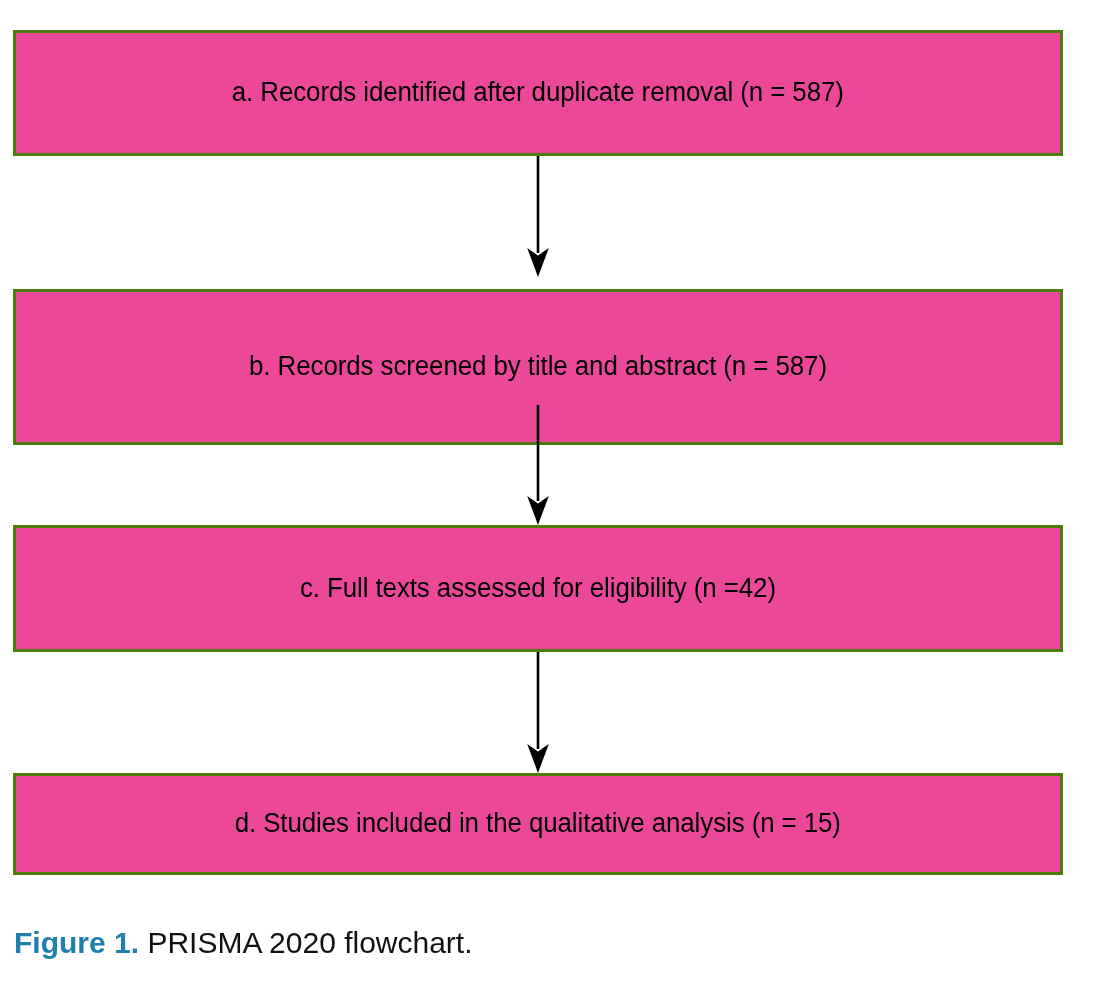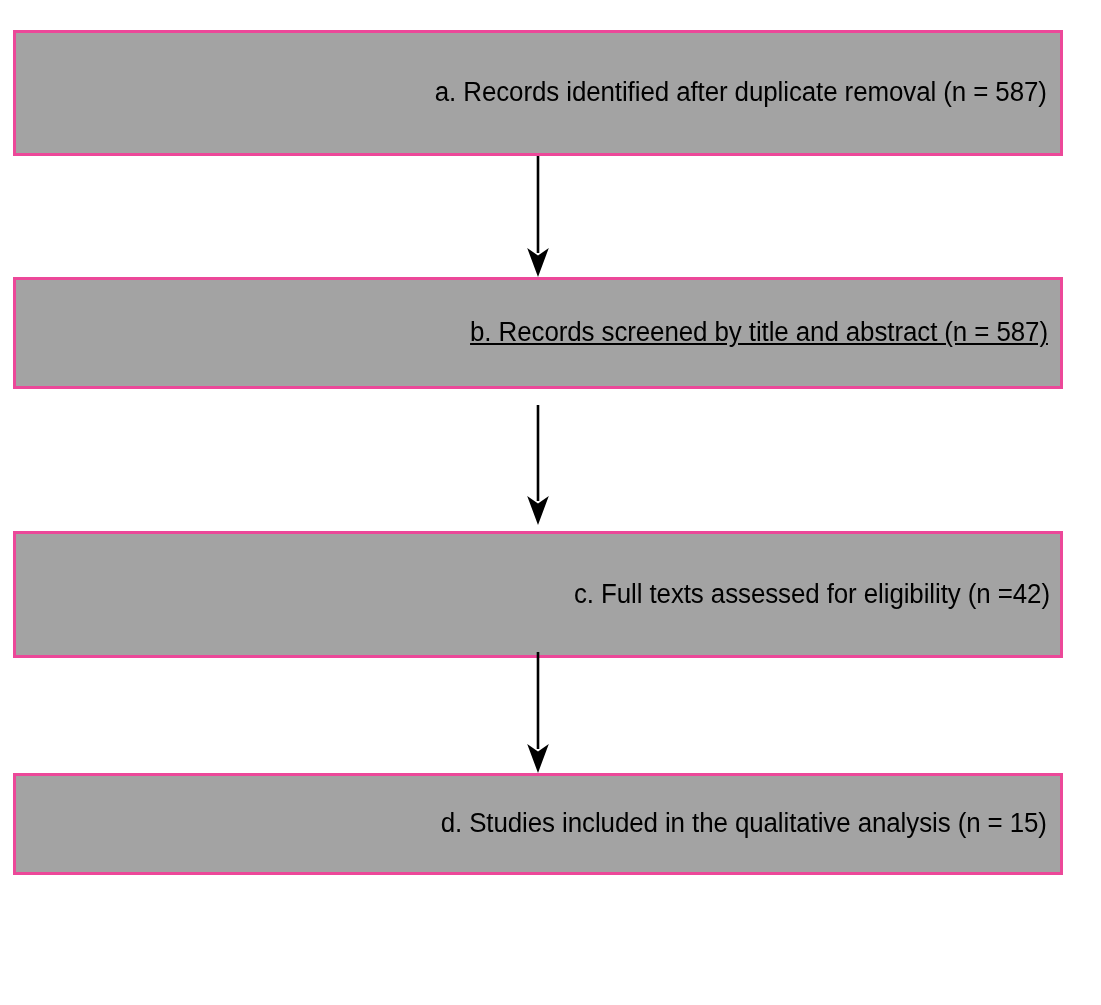--- a/index.html
+++ b/index.html
@@ -22,40 +22,40 @@
     height: 1005px;
     background: #ffffff;
   }
 
   
   .flow-box {
     position: absolute;
     left: 13px;
     width: 1050px;
     box-sizing: border-box;
-    border: 3px solid #ec4899;
-    background: #a3a3a3;
+    border: 3px solid #4d7c0f;
+    background: #ec4899;
     display: flex;
     align-items: center;
-    justify-content: flex-end;
+    justify-content: center;
   }
   .flow-box-label {
     font-size: 27px;
     line-height: 1.15;
     color: #000000;
     text-align: center;
     letter-spacing: -0.1px;
     white-space: nowrap;
     transform: scaleX(0.96);
     transform-origin: center center;
   }
 
   #box-a { top: 30px;  height: 126px; }
-  #box-b { top: 277px; height: 112px; text-decoration: underline; }
-  #box-c { top: 525px; height: 127px; margin-top: 6px; }
+  #box-b { top: 289px; height: 156px; }
+  #box-c { top: 525px; height: 127px; }
   #box-d { top: 773px; height: 102px; }
 
   
   .arrow-connector {
     position: absolute;
     left: 526px;
     width: 24px;
     pointer-events: none;
   }
   .arrow-connector svg {
@@ -122,14 +122,17 @@
     <svg viewBox="0 0 24 121" preserveAspectRatio="none" aria-hidden="true">
       <line x1="12" y1="0" x2="12" y2="97" stroke="#000000" stroke-width="2.6"></line>
       <path d="M 1.2 92 L 12 121 L 22.8 92 L 12 99.5 Z" fill="#000000"></path>
     </svg>
   </div>
 
   <div class="flow-box" id="box-d">
     <span class="flow-box-label">d. Studies included in the qualitative analysis (n = 15)</span>
   </div>
 
+  <div id="figure-caption">
+    <span class="caption-prefix">Figure 1.</span><span> </span><span class="caption-text">PRISMA 2020 flowchart.</span>
+  </div>
 
 </div>
 
 </body></html>

